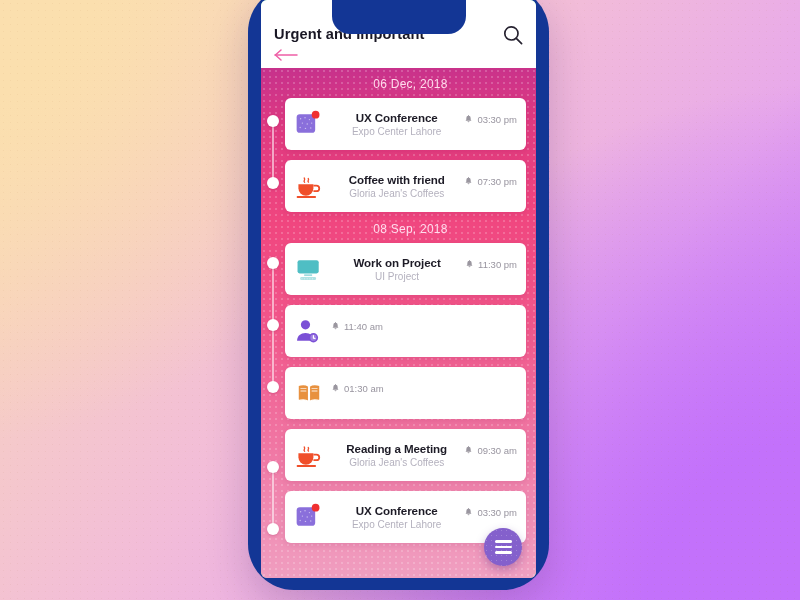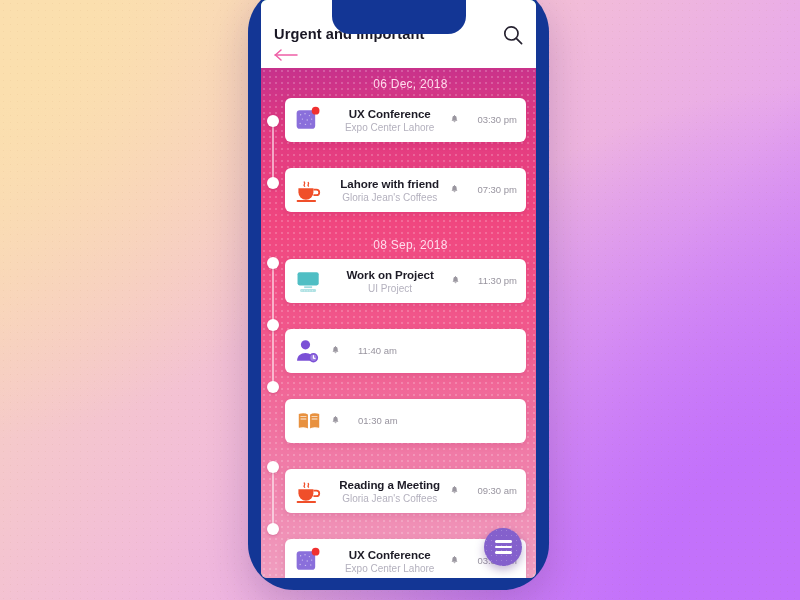--- a/index.html
+++ b/index.html
@@ -93,22 +93,22 @@
 
   .date-label {
     position: relative;
     margin: 9px 0 7px 24px;
     font-size: 12px; color: #ffdcec; letter-spacing: .25px;
     font-weight: normal;
   }
 
   .card {
     position: relative;
-    margin: 0 10px 26px 24px;
-    height: 44px;
+    margin: 0 10px 10px 24px;
+    height: 52px;
     background: #fff;
     border-radius: 6px;
     box-shadow: 0 2px 7px rgba(120,10,60,0.13);
     display: flex; align-items: center;
     cursor: pointer;
   }
   .card-icon {
     width: 34px; min-width: 34px; height: 34px;
     margin-left: 7px; margin-right: 5px;
     position: relative;
@@ -117,21 +117,21 @@
   .card-text { flex: 1; min-width: 0; padding-right: 2px; }
   .card-title {
     font-size: 11.6px; font-weight: bold; color: #1d1b26;
     white-space: nowrap; letter-spacing: -.1px;
   }
   .card-sub {
     font-size: 10px; color: #b4b1be; margin-top: 2px;
     white-space: nowrap;
   }
   .card-time {
-    display: flex; align-items: center; gap: 18px;
+    display: flex; align-items: center; gap: 4px;
     margin-right: 9px; align-self: flex-start; margin-top: 12px;
   }
   .card-time .t {
     font-size: 9.5px; color: #98949f; white-space: nowrap;
   }
 
   
   #timeline { position: absolute; left: 0; top: 0; width: 24px; height: 100%; pointer-events: none; }
   .tl-line {
     position: absolute; left: 11px; width: 2px;
@@ -243,21 +243,21 @@
             <div class="card-icon">
               <svg viewBox="0 0 34 34" width="30" height="30">
         <path d="M5 15 h17 v4.5 a8.5 8.5 0 0 1 -8.5 8.5 A8.5 8.5 0 0 1 5 19.5 Z" fill="#f04f2a"></path>
         <path d="M22 16.5 h3.4 a3.2 3.2 0 0 1 0 6.4 H22" fill="none" stroke="#f04f2a" stroke-width="2"></path>
         <rect x="3" y="28.4" width="22" height="2.1" rx="1" fill="#f04f2a"></rect>
         <path d="M12 12.8 c-2.2-1.6 1.6-2.6 -.4-4.8" fill="none" stroke="#f04f2a" stroke-width="1.5" stroke-linecap="round"></path>
         <path d="M16.4 12.6 c-1.9-1.4 1.4-2.3 -.3-4.2" fill="none" stroke="#f04f2a" stroke-width="1.5" stroke-linecap="round"></path>
       </svg>
             </div>
             <div class="card-text">
-              <div class="card-title">Lahore with friend</div>
+              <div class="card-title">Coffee with friend</div>
               <div class="card-sub">Gloria Jean's Coffees</div>
             </div>
             <div class="card-time">
               <span><svg viewBox="0 0 12 12" width="9" height="9" aria-hidden="true">
   <path d="M6 1.1 a2.9 2.9 0 0 0 -2.9 2.9 v2.1 l-1 1.5 h7.8 l-1-1.5 V4 A2.9 2.9 0 0 0 6 1.1 Z" fill="#9a969f"></path>
   <rect x="5.3" y="0" width="1.4" height="1.5" rx=".7" fill="#9a969f"></rect>
   <path d="M4.7 8.3 a1.3 1.3 0 0 0 2.6 0 Z" fill="#9a969f"></path>
 </svg></span>
               <span class="t">07:30 pm</span>
             </div>

